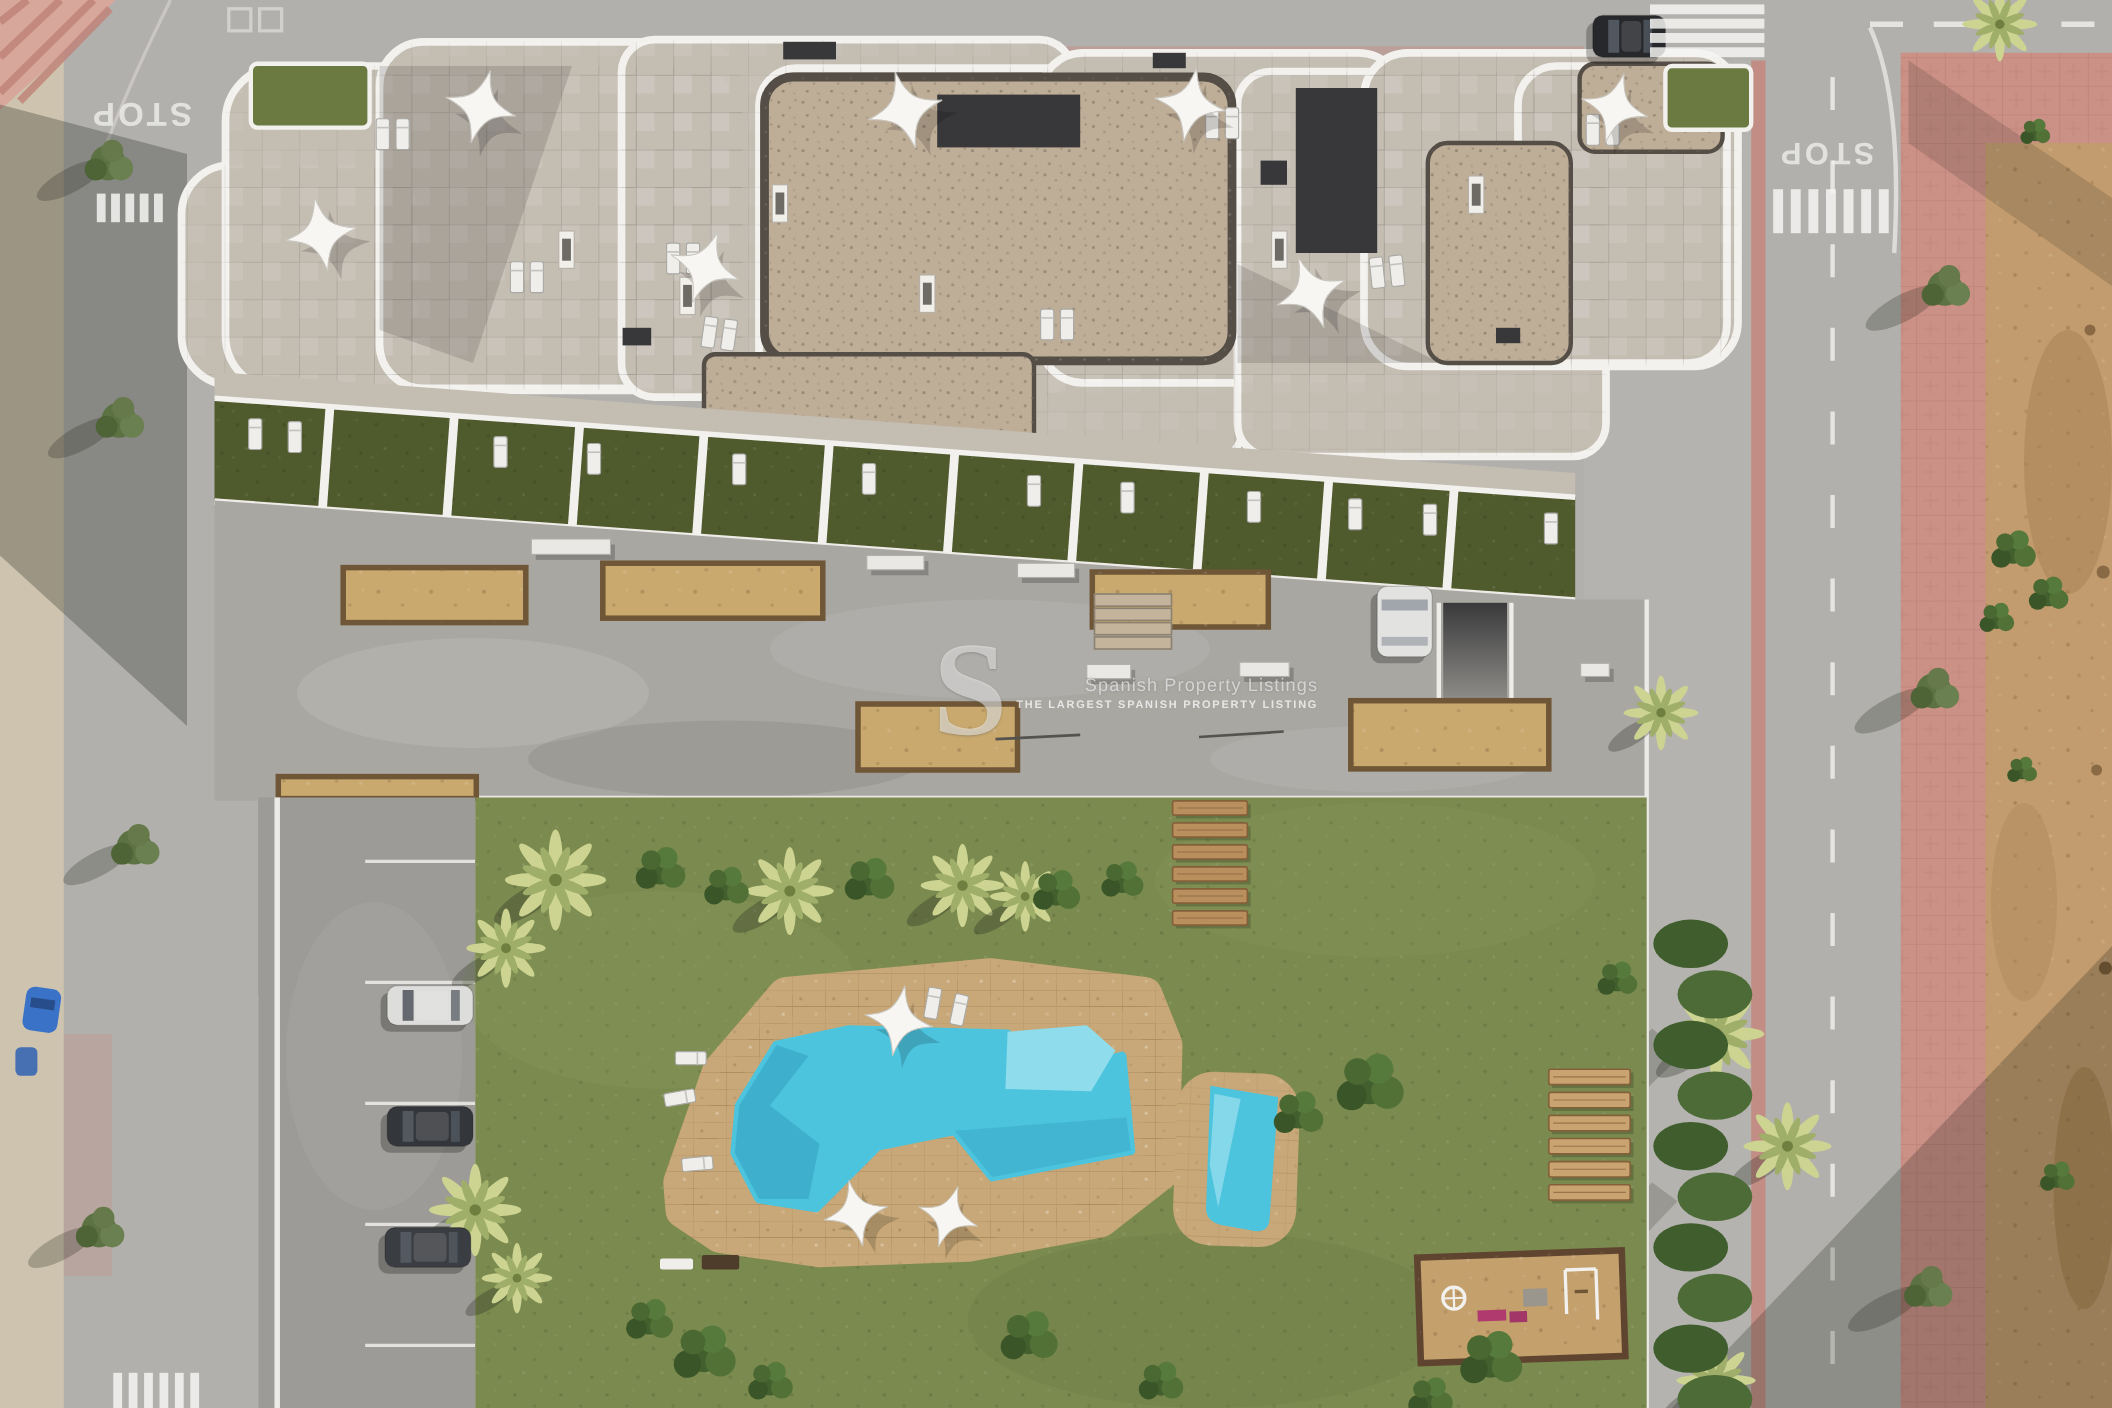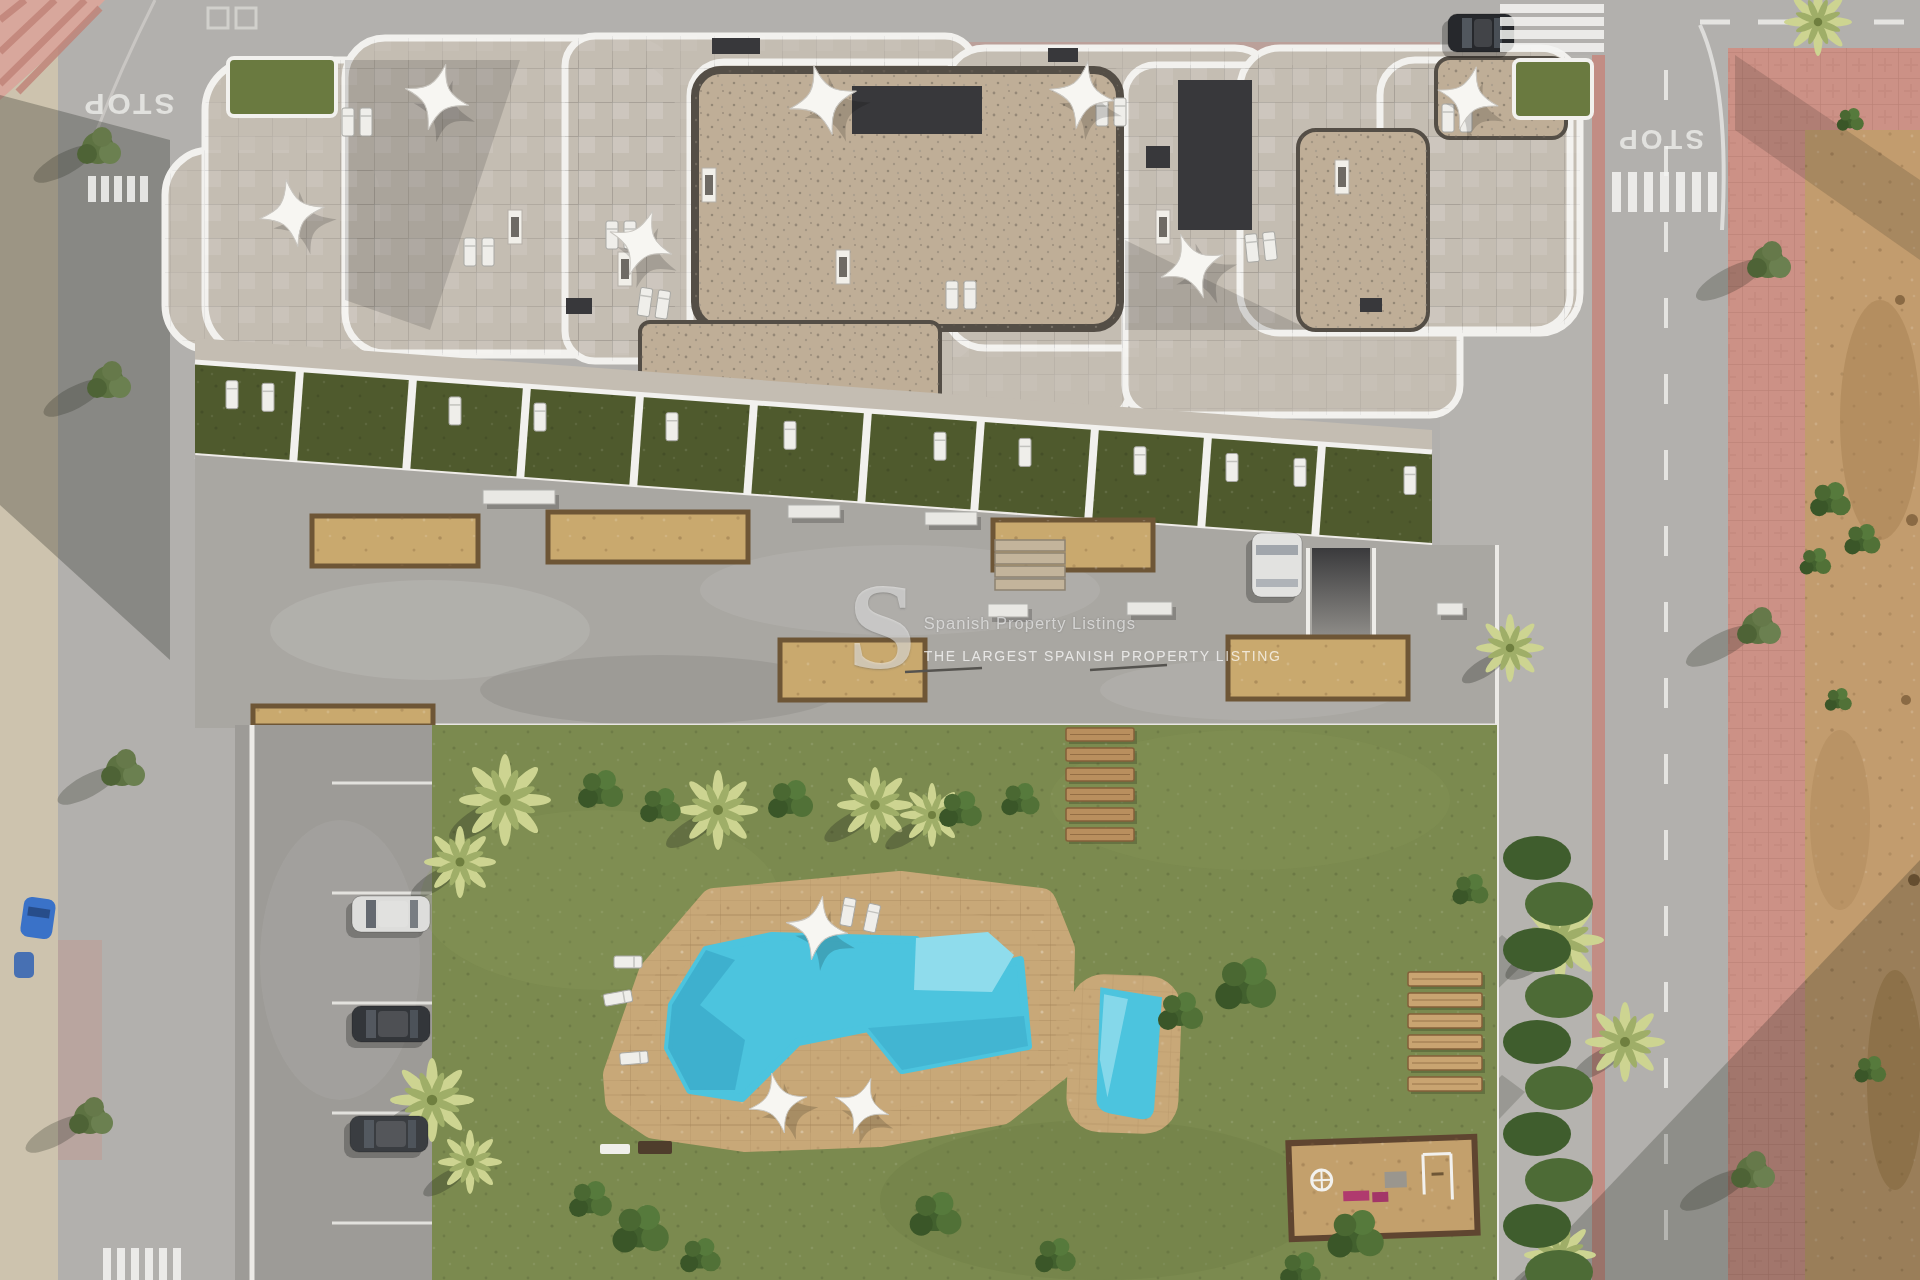--- a/index.html
+++ b/index.html
@@ -3,25 +3,25 @@
 <meta charset="utf-8">
 <style>
   html,body{margin:0;padding:0;background:#888;}
   .stage{position:relative;width:1920px;height:1280px;overflow:hidden;
          font-family:"Liberation Sans",sans-serif;background:var(--road,#b2b0ad);}
   .stage svg{position:absolute;left:0;top:0;}
   .watermark{position:absolute;left:848px;top:584px;display:flex;align-items:flex-start;
              pointer-events:none;z-index:50;}
   .wm-s{font-family:"Liberation Serif",serif;font-weight:bold;font-size:122px;line-height:86px;
         color:rgba(255,255,255,.50);text-shadow:0 1px 2px rgba(80,80,80,.35);}
-  .wm-col{margin-left:8px;padding-top:30px;}
+  .wm-col{margin-left:8px;padding-top:30px;text-align:right;}
   .wm-title{font-size:16.5px;letter-spacing:1px;color:rgba(252,252,252,.62);
             text-shadow:0 0 2px rgba(90,90,90,.45);white-space:nowrap;}
-  .wm-sub{font-size:14px;font-weight:normal;letter-spacing:1.6px;color:rgba(255,255,255,.72);
-          margin-top:15px;white-space:nowrap;}
+  .wm-sub{font-size:10px;font-weight:bold;letter-spacing:1.6px;color:rgba(255,255,255,.72);
+          margin-top:3px;white-space:nowrap;}
   text.stop{font-family:"Liberation Sans",sans-serif;font-weight:bold;fill:#f4f4f1;opacity:.72;letter-spacing:3px;}
 </style>
 </head>
 <body>
 
 <div class="stage">
 <svg width="1920" height="1280" viewBox="0 0 1920 1280">
 <defs>
   <pattern id="grassTx" width="42" height="42" patternUnits="userSpaceOnUse">
     <circle cx="6" cy="8" r="1.6" fill="#000" opacity=".12"></circle>

